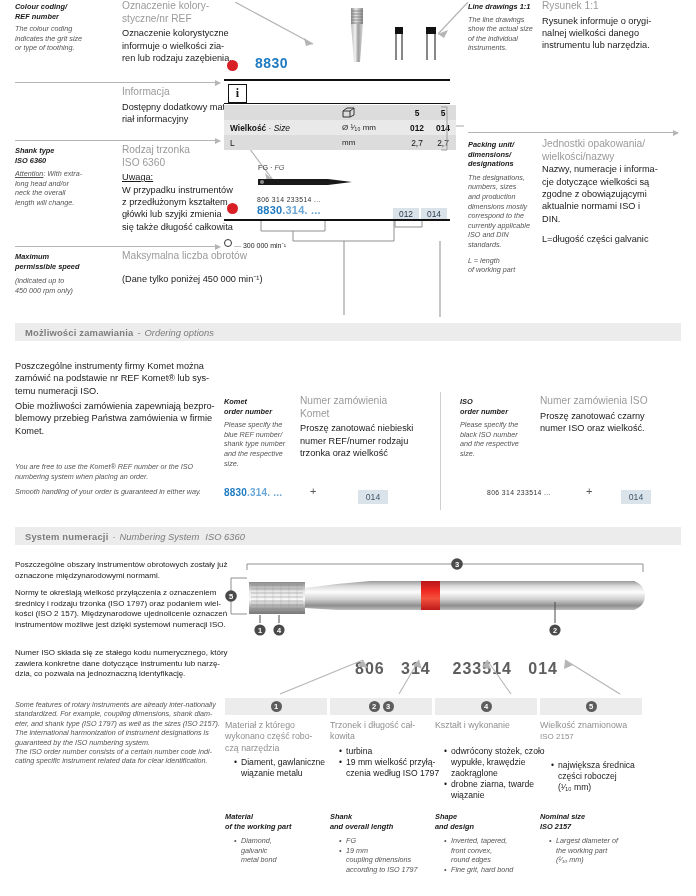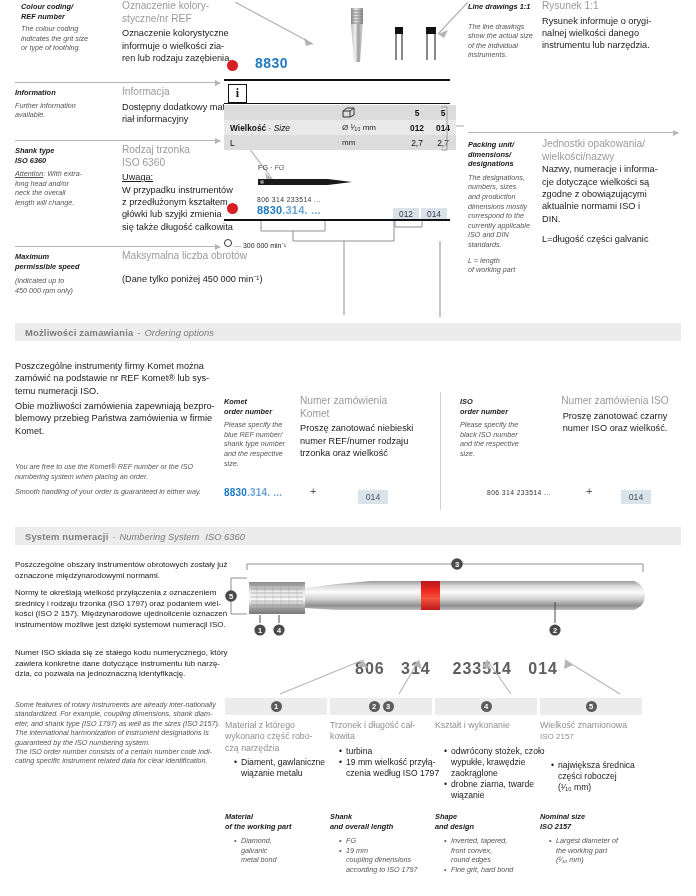--- a/index.html
+++ b/index.html
@@ -100,21 +100,21 @@
 
   .isobig{font-size:16px;font-weight:bold;color:#5e5e5e;letter-spacing:.5px;}
 
   svg{display:block;}
 </style>
 </head>
 <body>
 
 <div class="page">
 
-  <div class="abs" style="left:21px;top:2px;width:95px;">
+  <div class="abs" style="left:15px;top:2px;width:95px;">
     <div class="en-head">
       <div>Colour coding/</div>
       <div>REF number</div>
     </div>
     <div class="en-body" style="margin-top:3px;">
       <div>The colour coding</div>
       <div>indicates the grit size</div>
       <div>or type of toothing.</div>
     </div>
   </div>
@@ -129,27 +129,20 @@
       <div>ren lub rodzaju zazębienia.</div>
     </div>
   </div>
 
   <svg class="abs" style="left:235px;top:2px;" width="100" height="52">
     <line x1="0" y1="0" x2="78" y2="42" stroke="#b5b5b5" stroke-width="1.2"></line>
     <polygon points="78,42 69,36 71,44" fill="#b5b5b5"></polygon>
   </svg>
 
   <div class="hr-arrow" style="left:15px;top:82px;width:205px;"></div>
-  <div class="abs" style="left:15px;top:88px;width:95px;">
-    <div class="en-head">Information</div>
-    <div class="en-body" style="margin-top:3px;">
-      <div>Further information</div>
-      <div>available.</div>
-    </div>
-  </div>
   <div class="abs" style="left:122px;top:86px;width:120px;">
     <div class="pl-head">Informacja</div>
     <div class="pl-body" style="margin-top:2px;">
       <div>Dostępny dodatkowy mate-</div>
       <div>riał informacyjny</div>
     </div>
   </div>
 
   <div class="hr-arrow" style="left:15px;top:140px;width:205px;"></div>
   <div class="abs" style="left:15px;top:146px;width:95px;">
@@ -194,21 +187,21 @@
       <div>450 000 rpm only)</div>
     </div>
   </div>
   <div class="abs" style="left:122px;top:250px;width:160px;">
     <div class="pl-head">Maksymalna liczba obrotów</div>
     <div class="pl-body" style="margin-top:10px;">(Dane tylko poniżej 450 000 min⁻¹)</div>
   </div>
 
   <div class="abs" style="left:468px;top:2px;width:90px;">
     <div class="en-head">Line drawings 1:1</div>
-    <div class="en-body" style="margin-top:10px;">
+    <div class="en-body" style="margin-top:3px;">
       <div>The line drawings</div>
       <div>show the actual size</div>
       <div>of the individual</div>
       <div>instruments.</div>
     </div>
   </div>
   <div class="abs" style="left:542px;top:0px;width:150px;">
     <div class="pl-head">Rysunek 1:1</div>
     <div class="pl-body" style="margin-top:2px;">
       <div>Rysunek informuje o orygi-</div>
@@ -456,21 +449,21 @@
       <div>ISO</div>
       <div>order number</div>
     </div>
     <div class="en-body" style="margin-top:4px;">
       <div>Please specify the</div>
       <div>black ISO number</div>
       <div>and the respective</div>
       <div>size.</div>
     </div>
   </div>
-  <div class="abs" style="left:540px;top:395px;width:150px;text-align:center;">
+  <div class="abs" style="left:540px;top:395px;width:150px;">
     <div class="pl-head">Numer zamówienia ISO</div>
     <div class="pl-body" style="margin-top:2px;">
       <div>Proszę zanotować czarny</div>
       <div>numer ISO oraz wielkość.</div>
     </div>
   </div>
   <div class="abs isoline" style="left:487px;top:489px;">806 314 233514 ...</div>
   <div class="abs plusbox" style="left:586px;top:485px;">+</div>
   <div class="abs" style="left:621px;top:486px;">
     <span class="numbox">014</span>

